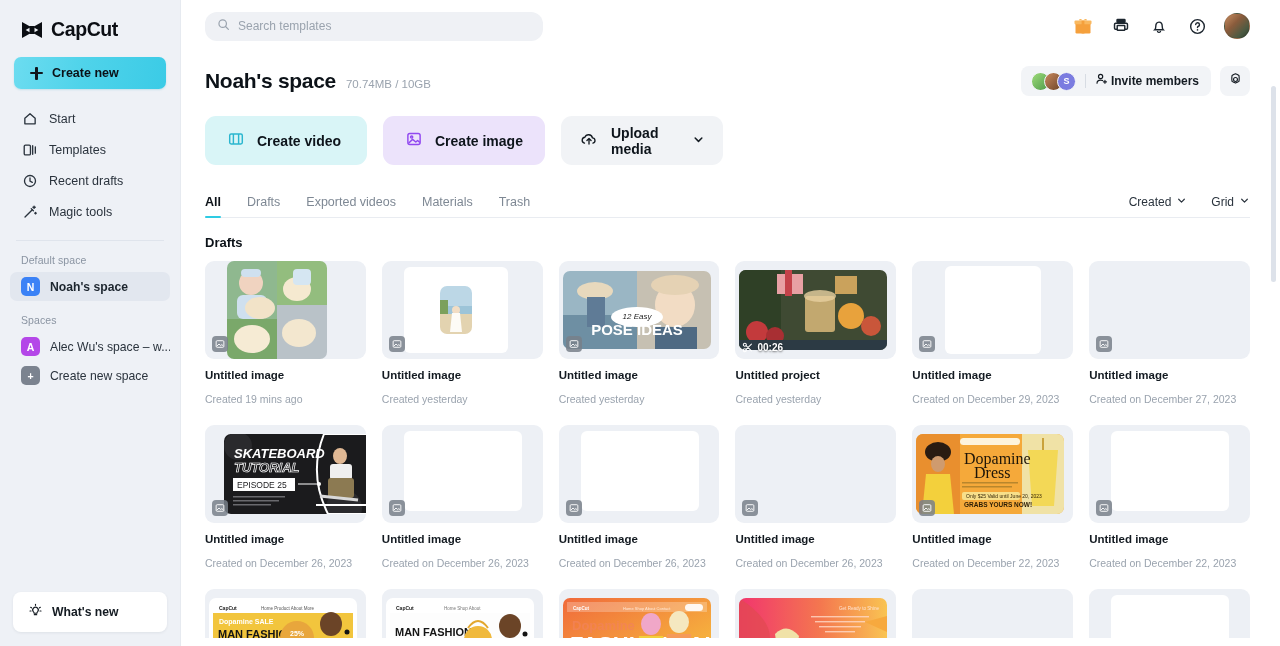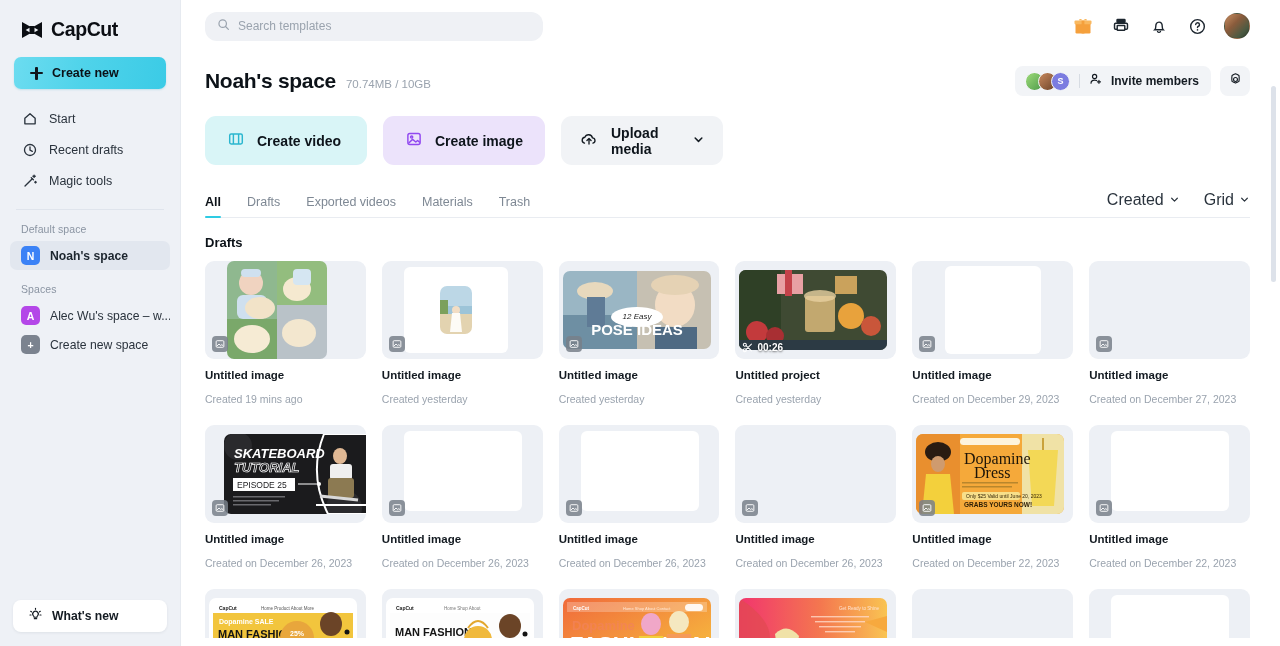--- a/index.html
+++ b/index.html
@@ -61,21 +61,21 @@
   .space-item.active { background: #e2e7ef; }
   .space-item .sq {
     width: 19px; height: 19px; border-radius: 5px; flex: 0 0 19px;
     display: flex; align-items: center; justify-content: center;
     font-size: 10.5px; font-weight: 700; color: #fff;
   }
   .space-item .lbl { font-size: 12.2px; color: #1d262f; font-weight: 600; white-space: nowrap; overflow: hidden; }
   .space-item.plain .lbl { font-weight: 400; color: #2a333d; }
 
   .whatsnew {
-    position: absolute; left: 13px; bottom: 14px; width: 154px; height: 32px;
+    position: absolute; left: 13px; bottom: 14px; width: 154px; height: 40px;
     background: #ffffff; border-radius: 8px;
     display: flex; align-items: center; gap: 9px; padding-left: 15px;
     cursor: pointer; box-shadow: 0 1px 3px rgba(20,30,45,.07);
   }
   .whatsnew .lbl { font-size: 12.2px; font-weight: 700; color: #141b22; }
 
   
   .main { flex: 1; height: 646px; position: relative; background: #fff; overflow: hidden; }
 
   .topbar { height: 52px; display: flex; align-items: center; padding: 0 30px 0 25px; }
@@ -108,21 +108,21 @@
     display: flex; align-items: center; padding: 0 12px 0 10px; gap: 9px; cursor: pointer;
   }
   .avstack { display: flex; align-items: center; }
   .avstack .av {
     width: 19px; height: 19px; border-radius: 50%; border: 1.5px solid #f2f4f7;
     margin-left: -6px; display: flex; align-items: center; justify-content: center;
     font-size: 9px; font-weight: 700; color: #fff;
   }
   .avstack .av:first-child { margin-left: 0; }
   .vsep { width: 1px; height: 14px; background: #d7dce3; }
-  .invite { display: flex; align-items: center; gap: 8px; }
+  .invite { display: flex; align-items: center; gap: 2px; }
   .invite .lbl { font-size: 12px; font-weight: 700; color: #141b22; }
   .gear-btn {
     width: 30px; height: 30px; background: #f2f4f7; border-radius: 8px;
     display: flex; align-items: center; justify-content: center; cursor: pointer;
   }
 
   
   .actions { display: flex; gap: 16px; padding: 16px 0 0 25px; }
   .action {
     height: 49px; border-radius: 11px; display: flex; align-items: center;
@@ -139,21 +139,21 @@
   .tab {
     font-size: 12.5px; color: #7e8894; margin-right: 26px; cursor: pointer;
     padding-bottom: 8px; position: relative; white-space: nowrap;
   }
   .tab.active { color: #0c1218; font-weight: 700; }
   .tab.active:after {
     content: ""; position: absolute; left: 0; right: 0; bottom: -1px; height: 2.5px;
     background: #2ecbe3; border-radius: 2px;
   }
   .tabs-right { margin-left: auto; display: flex; gap: 24px; padding-bottom: 8px; }
-  .ctrl { display: flex; align-items: center; gap: 5px; font-size: 16px; color: #2a333d; cursor: pointer; }
+  .ctrl { display: flex; align-items: center; gap: 5px; font-size: 12px; color: #2a333d; cursor: pointer; }
 
   
   .content { padding: 0 30px 0 25px; height: 420px; overflow: hidden; }
   .section-title { font-size: 13px; font-weight: 700; color: #0c1218; margin: 17px 0 11px 0; }
   .grid { display: grid; grid-template-columns: repeat(6, 1fr); column-gap: 16px; row-gap: 0; }
   .card { cursor: pointer; }
   .thumb {
     height: 98px; background: #edf0f5; border-radius: 9px; position: relative;
     display: flex; align-items: center; justify-content: center; overflow: hidden;
   }
@@ -210,20 +210,29 @@
     </div>
 
     <nav class="nav">
       <div class="nav-item">
         <span class="ico">
           <svg viewBox="0 0 18 18" width="16" height="16" fill="none" stroke="#2a333d" stroke-width="1.5" stroke-linejoin="round">
             <path d="M3.2 8.2 L9 3 L14.8 8.2 V14.4 H3.2 Z"></path>
           </svg>
         </span>
         <span class="lbl">Start</span>
+      </div>
+      <div class="nav-item">
+        <span class="ico">
+          <svg viewBox="0 0 18 18" width="16" height="16" fill="none" stroke="#2a333d" stroke-width="1.5">
+            <rect x="2.5" y="3.5" width="7" height="11" rx="1.4"></rect>
+            <path d="M12 4.2 V13.8 M15 5.4 V12.6" stroke-linecap="round"></path>
+          </svg>
+        </span>
+        <span class="lbl">Templates</span>
       </div>
       <div class="nav-item">
         <span class="ico">
           <svg viewBox="0 0 18 18" width="16" height="16" fill="none" stroke="#2a333d" stroke-width="1.5">
             <circle cx="9" cy="9" r="6.2"></circle>
             <path d="M9 5.5 V9.2 L11.6 10.6" stroke-linecap="round"></path>
           </svg>
         </span>
         <span class="lbl">Recent drafts</span>
       </div>

